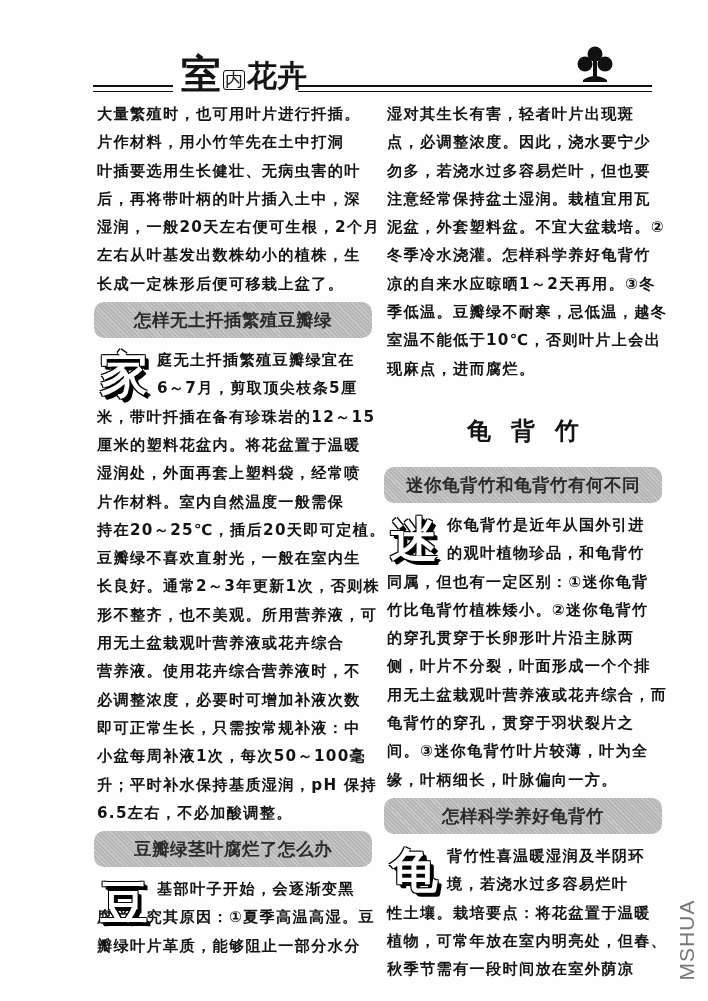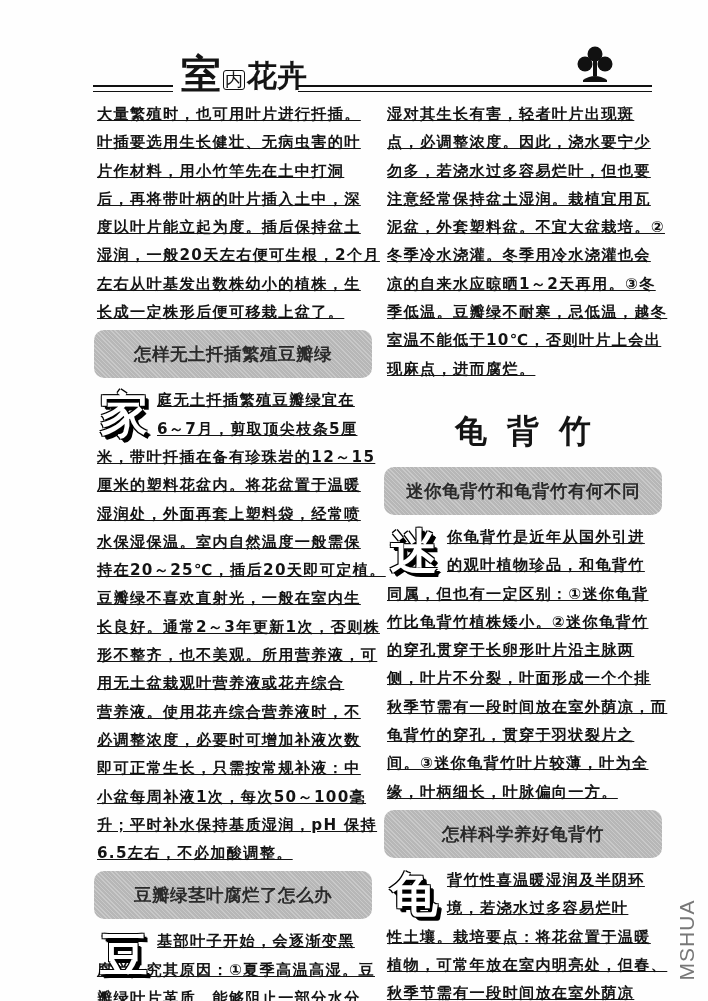--- a/index.html
+++ b/index.html
@@ -17,41 +17,41 @@
   .header .t-big { font-size: 40px; font-weight: bold; line-height: 44px; }
   .header .t-small { font-size: 18px; line-height: 18px; border: 1.5px solid #111; border-radius: 3px; padding: 0 1px; margin: 0 2px 6px 2px; font-weight: normal; }
   .header .t-mid { font-size: 30px; font-weight: bold; line-height: 36px; margin-bottom: 2px; }
   .header .club { position: absolute; left: 482px; top: -4px; width: 40px; height: 40px; }
 
   
   .col { position: absolute; top: 100px; width: 272px; }
   .col-left { left: 97px; }
   .col-right { left: 387px; }
 
-  .para { font-size: 15.2px; line-height: 28.3px; letter-spacing: 1.3px; text-align: justify; margin: 0; font-weight: bold; text-decoration: underline; }
+  .para { font-size: 15.2px; line-height: 28.3px; letter-spacing: 1.3px; text-align: justify; margin: 0; font-weight: bold; }
   .para .ln { display: block; white-space: nowrap; }
 
   .sec-heading {
-    margin: 4px -3px 8px -3px; height: 48px; border-radius: 10px;
+    margin: 4px -3px 8px -3px; height: 36px; border-radius: 10px;
     background: repeating-linear-gradient(45deg, #c9c9c9 0, #c9c9c9 1px, #b7b7b7 1px, #b7b7b7 3px);
     display: flex; align-items: center; justify-content: center;
     font-size: 17.5px; font-weight: bold; color: #2a2a2a; letter-spacing: 0.5px; white-space: nowrap;
   }
 
   .drop-block { position: relative; }
   .drop-cap {
     position: absolute; left: 0; top: 2px; width: 54px; height: 52px;
     font-size: 48px; line-height: 52px; font-weight: bold; color: #fff;
     text-shadow: -1px -1px 0 #000, 1px -1px 0 #000, -1px 1px 0 #000, 1px 1px 0 #000, 3px 3px 0 #000, 4px 4px 0 #000;
     text-align: center;
   }
   .drop-block .indent { padding-left: 60px; }
 
   .main-title {
-    text-align: center; font-size: 32px; font-weight: bold; letter-spacing: 20px; margin: 30px 0 18px 0; padding-left: 20px; line-height: 36px;
+    text-align: center; font-size: 24px; font-weight: bold; letter-spacing: 20px; margin: 30px 0 18px 0; padding-left: 20px; line-height: 36px;
   }
 
   .watermark {
     position: absolute; left: 672px; top: 880px; width: 30px; height: 120px;
     display: flex; align-items: center; justify-content: center;
   }
   .watermark span {
     transform: rotate(-90deg); font-family: "Liberation Sans", sans-serif; font-size: 21px; color: #777;
     letter-spacing: 1px; white-space: nowrap; display: block;
   }
@@ -74,41 +74,40 @@
       <circle cx="10" cy="20" r="7.5" fill="#111"></circle>
       <circle cx="30" cy="20" r="7.5" fill="#111"></circle>
       <rect x="18" y="14" width="4" height="18" fill="#111"></rect>
       <path d="M8 36 Q20 28 32 36 L32 38 L8 38 Z" fill="#111"></path>
     </svg>
   </div>
 
   <div class="col col-left">
     <div class="para">
       <span class="ln">大量繁殖时，也可用叶片进行扦插。</span>
+      <span class="ln">片作材料，用小竹竿先在土中打洞</span>
       <span class="ln">叶插要选用生长健壮、无病虫害的叶</span>
-      <span class="ln">片作材料，用小竹竿先在土中打洞</span>
       <span class="ln">后，再将带叶柄的叶片插入土中，深</span>
-      <span class="ln">度以叶片能立起为度。插后保持盆土</span>
       <span class="ln">湿润，一般20天左右便可生根，2个月</span>
       <span class="ln">左右从叶基发出数株幼小的植株，生</span>
       <span class="ln">长成一定株形后便可移栽上盆了。</span>
     </div>
 
     <div class="sec-heading">怎样无土扦插繁殖豆瓣绿</div>
     <div class="drop-block">
       <div class="drop-cap">家</div>
       <div class="para indent">
         <span class="ln">庭无土扦插繁殖豆瓣绿宜在</span>
         <span class="ln">6～7月，剪取顶尖枝条5厘</span>
       </div>
       <div class="para">
         <span class="ln">米，带叶扦插在备有珍珠岩的12～15</span>
         <span class="ln">厘米的塑料花盆内。将花盆置于温暖</span>
         <span class="ln">湿润处，外面再套上塑料袋，经常喷</span>
-        <span class="ln">水保湿保温。室内自然温度一般需保</span>
+        <span class="ln">片作材料。室内自然温度一般需保</span>
         <span class="ln">持在20～25℃，插后20天即可定植。</span>
         <span class="ln">豆瓣绿不喜欢直射光，一般在室内生</span>
         <span class="ln">长良好。通常2～3年更新1次，否则株</span>
         <span class="ln">形不整齐，也不美观。所用营养液，可</span>
         <span class="ln">用无土盆栽观叶营养液或花卉综合</span>
         <span class="ln">营养液。使用花卉综合营养液时，不</span>
         <span class="ln">必调整浓度，必要时可增加补液次数</span>
         <span class="ln">即可正常生长，只需按常规补液：中</span>
         <span class="ln">小盆每周补液1次，每次50～100毫</span>
         <span class="ln">升；平时补水保持基质湿润，pH 保持</span>
@@ -130,42 +129,42 @@
     </div>
   </div>
 
   <div class="col col-right">
     <div class="para">
       <span class="ln">湿对其生长有害，轻者叶片出现斑</span>
       <span class="ln">点，必调整浓度。因此，浇水要宁少</span>
       <span class="ln">勿多，若浇水过多容易烂叶，但也要</span>
       <span class="ln">注意经常保持盆土湿润。栽植宜用瓦</span>
       <span class="ln">泥盆，外套塑料盆。不宜大盆栽培。②</span>
-      <span class="ln">冬季冷水浇灌。冬季用冷水浇灌也会</span>
+      <span class="ln">冬季冷水浇灌。怎样科学养好龟背竹</span>
       <span class="ln">凉的自来水应晾晒1～2天再用。③冬</span>
       <span class="ln">季低温。豆瓣绿不耐寒，忌低温，越冬</span>
       <span class="ln">室温不能低于10℃，否则叶片上会出</span>
       <span class="ln">现麻点，进而腐烂。</span>
     </div>
 
     <div class="main-title">龟背竹</div>
 
     <div class="sec-heading">迷你龟背竹和龟背竹有何不同</div>
     <div class="drop-block">
       <div class="drop-cap">迷</div>
       <div class="para indent">
         <span class="ln">你龟背竹是近年从国外引进</span>
         <span class="ln">的观叶植物珍品，和龟背竹</span>
       </div>
       <div class="para">
         <span class="ln">同属，但也有一定区别：①迷你龟背</span>
         <span class="ln">竹比龟背竹植株矮小。②迷你龟背竹</span>
         <span class="ln">的穿孔贯穿于长卵形叶片沿主脉两</span>
         <span class="ln">侧，叶片不分裂，叶面形成一个个排</span>
-        <span class="ln">秋季节需有一段时间放在室外荫凉，而</span>
+        <span class="ln">用无土盆栽观叶营养液或花卉综合，而</span>
         <span class="ln">龟背竹的穿孔，贯穿于羽状裂片之</span>
         <span class="ln">间。③迷你龟背竹叶片较薄，叶为全</span>
         <span class="ln">缘，叶柄细长，叶脉偏向一方。</span>
       </div>
     </div>
 
     <div class="sec-heading">怎样科学养好龟背竹</div>
     <div class="drop-block">
       <div class="drop-cap">龟</div>
       <div class="para indent">

